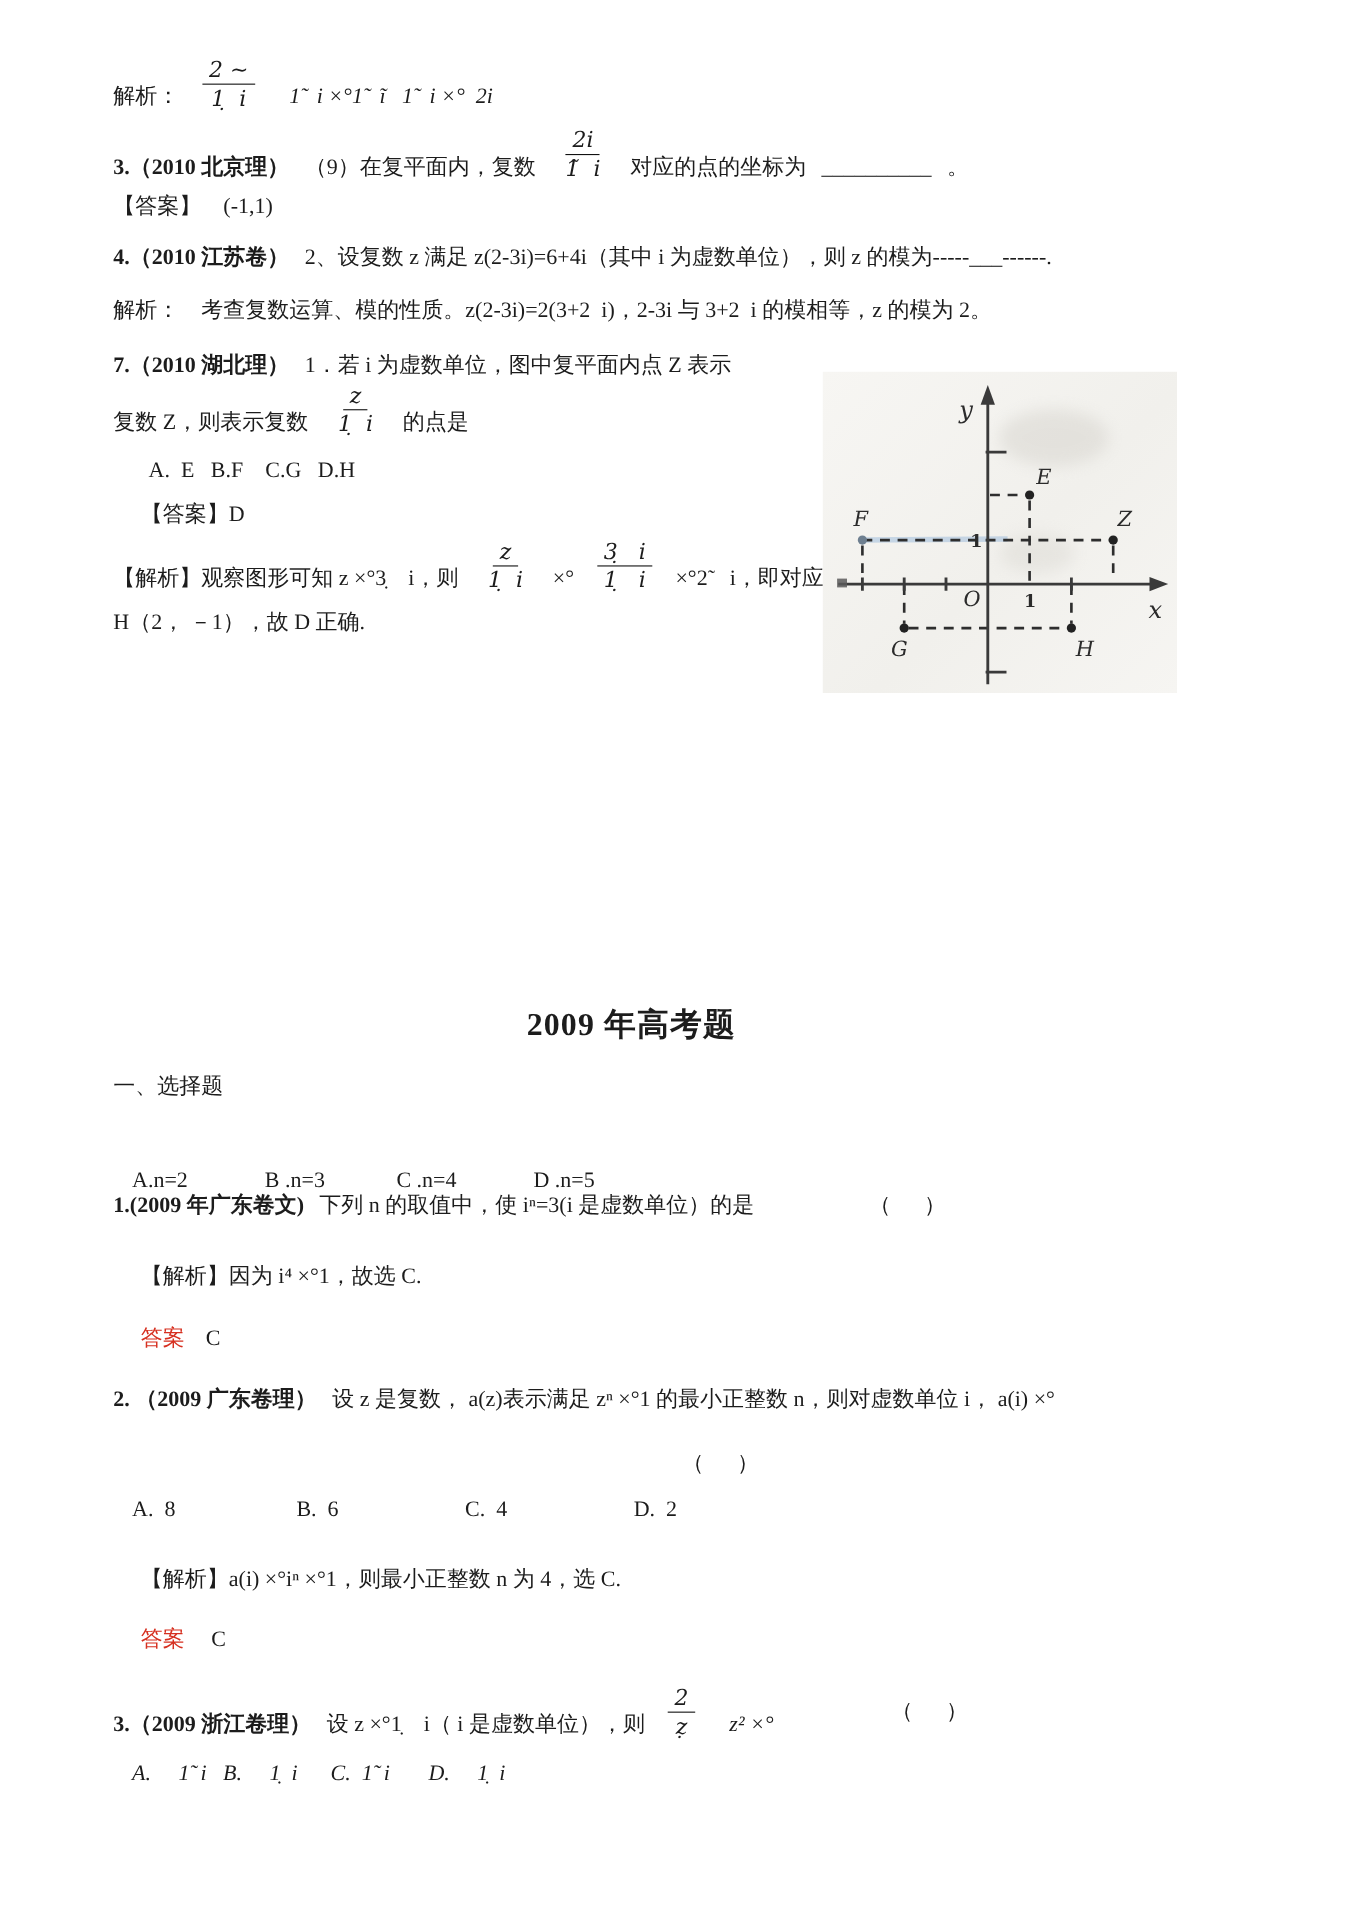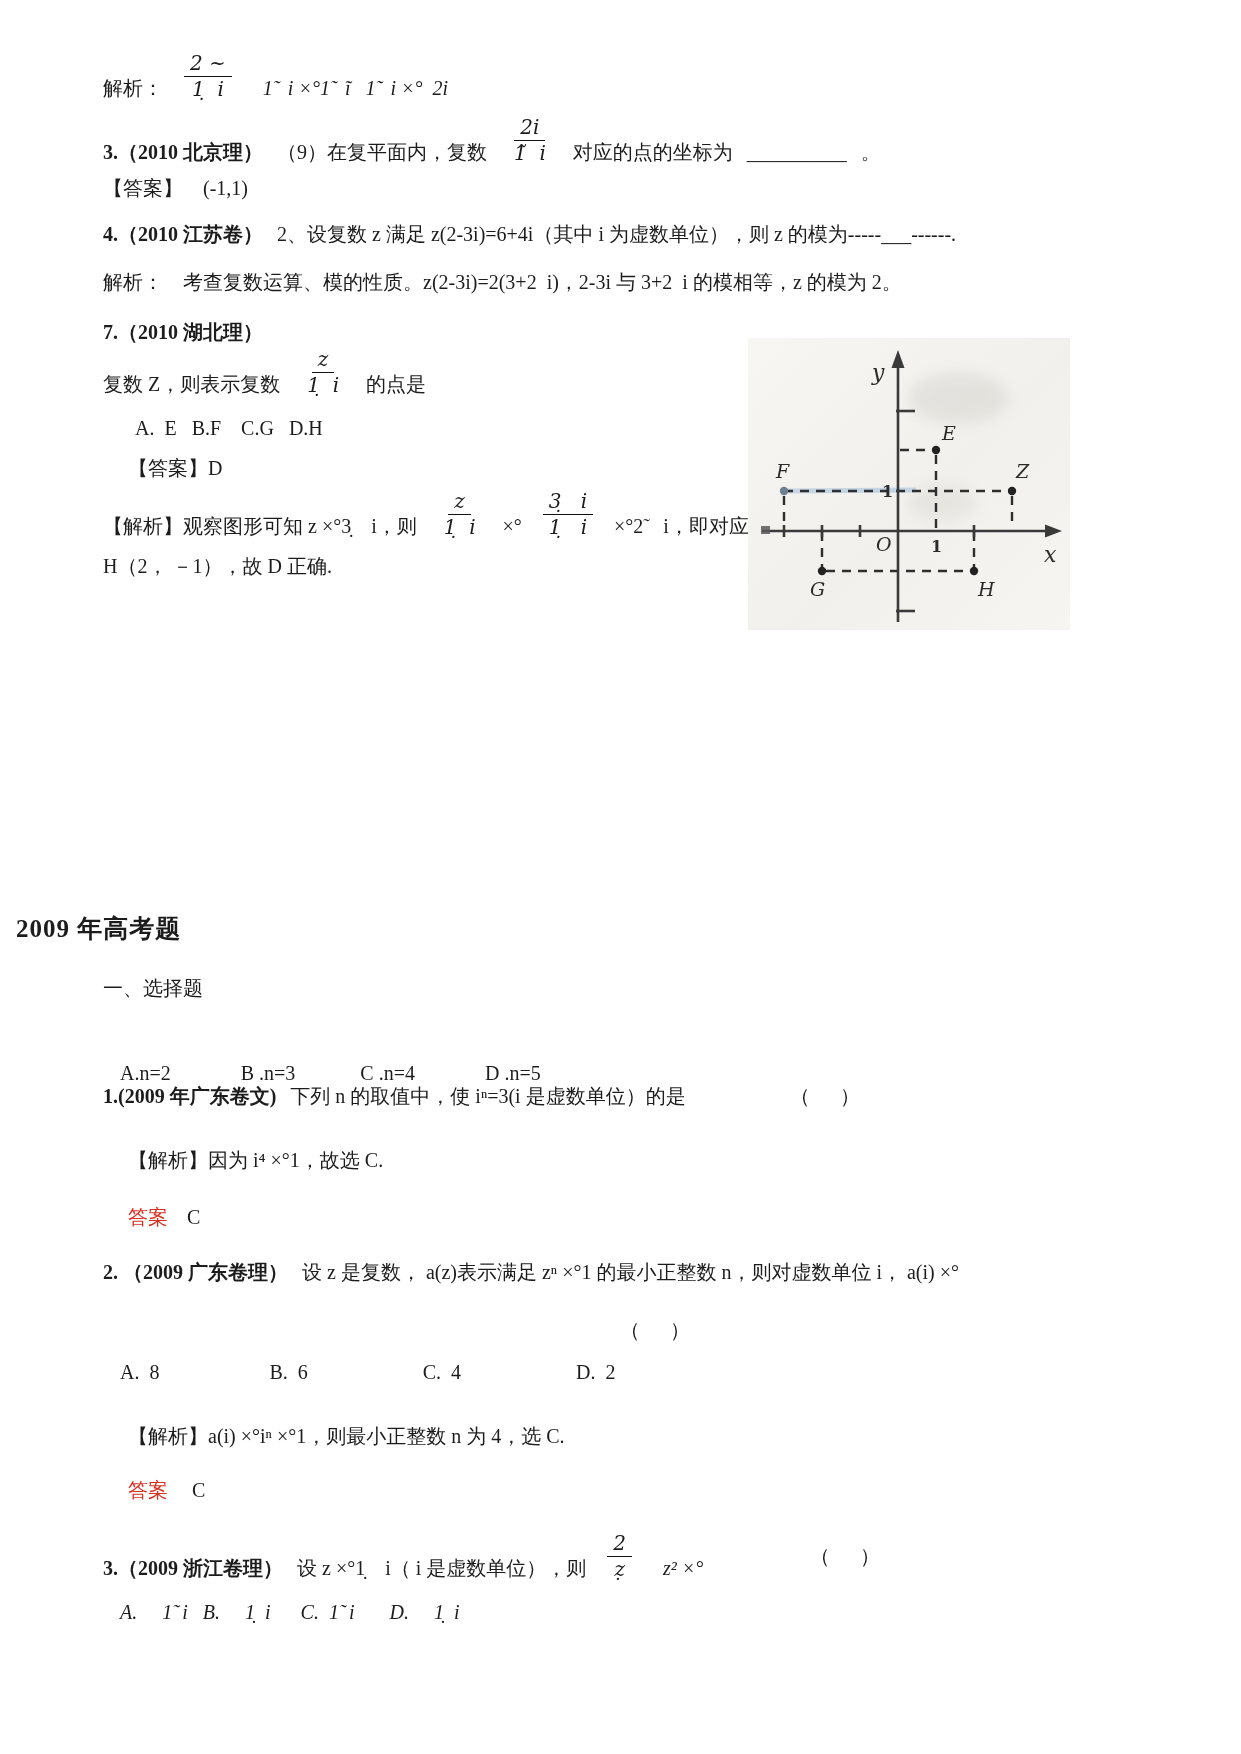--- a/index.html
+++ b/index.html
@@ -9,22 +9,22 @@
   }
   .line{position:absolute;left:103px;display:flex;align-items:flex-end;white-space:pre;line-height:1.25;gap:14px;}
   .line span{white-space:pre;}
   .bold{font-weight:bold;}
   .red{color:#d63020;}
   .math{font-style:italic;font-family:Liberation Serif, serif;}
   .frac{display:inline-flex;flex-direction:column;align-items:center;margin:0 7px;
         font-style:italic;font-family:"DejaVu Serif",serif;line-height:1.15;}
   .frac .fn{border-bottom:1.6px solid #111;padding:0 6px 1px 6px;}
   .frac .fd{padding:1px 6px 0 6px;}
-  .sectionTitle{position:absolute;left:16px;width:1140px;text-align:left;
-        font-size:25px;font-weight:bold;letter-spacing:1px;}
+  .sectionTitle{position:absolute;left:4px;width:1140px;text-align:center;
+        font-size:29px;font-weight:bold;letter-spacing:1px;}
   .parenAbs{position:absolute;top:0;}
   #figureWrap{
     position:absolute;left:748px;top:338px;width:322px;height:292px;
     background:linear-gradient(135deg,#f7f6f3 0%,#f1f0ec 55%,#f6f5f2 100%);
   }
 </style>
 </head>
 <body>
 
 <div id="page">
@@ -52,20 +52,21 @@
     <span class="bold">4.（2010 江苏卷）</span>
     <span>2、设复数 z 满足 z(2-3i)=6+4i（其中 i 为虚数单位），则 z 的模为-----___------.</span>
   </div>
 
   <div class="line" style="top:270px;">
     <span>解析：　考查复数运算、模的性质。z(2-3i)=2(3+2  i)，2-3i 与 3+2  i 的模相等，z 的模为 2。</span>
   </div>
 
   <div class="line" style="top:320px;">
     <span class="bold">7.（2010 湖北理）</span>
+    <span>1．若 i 为虚数单位，图中复平面内点 Z 表示</span>
   </div>
 
   <div class="line" style="top:348px;">
     <span>复数 Z，则表示复数</span>
     <span class="frac"><span class="fn">z</span><span class="fd">1̣  i</span></span>
     <span>的点是</span>
   </div>
 
   <div class="line" style="left:135px;top:416px;">
     <span>A.  E   B.F    C.G   D.H</span>

